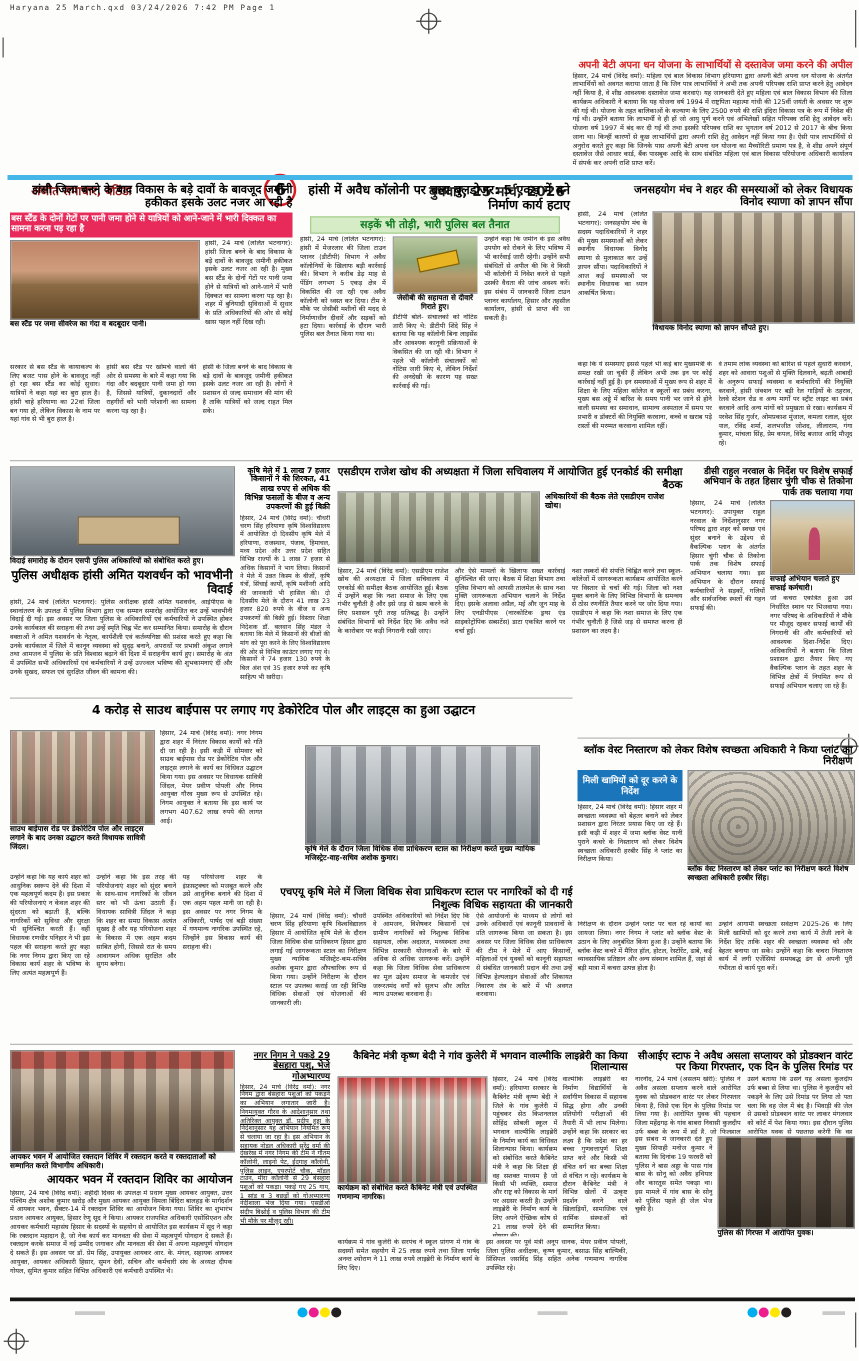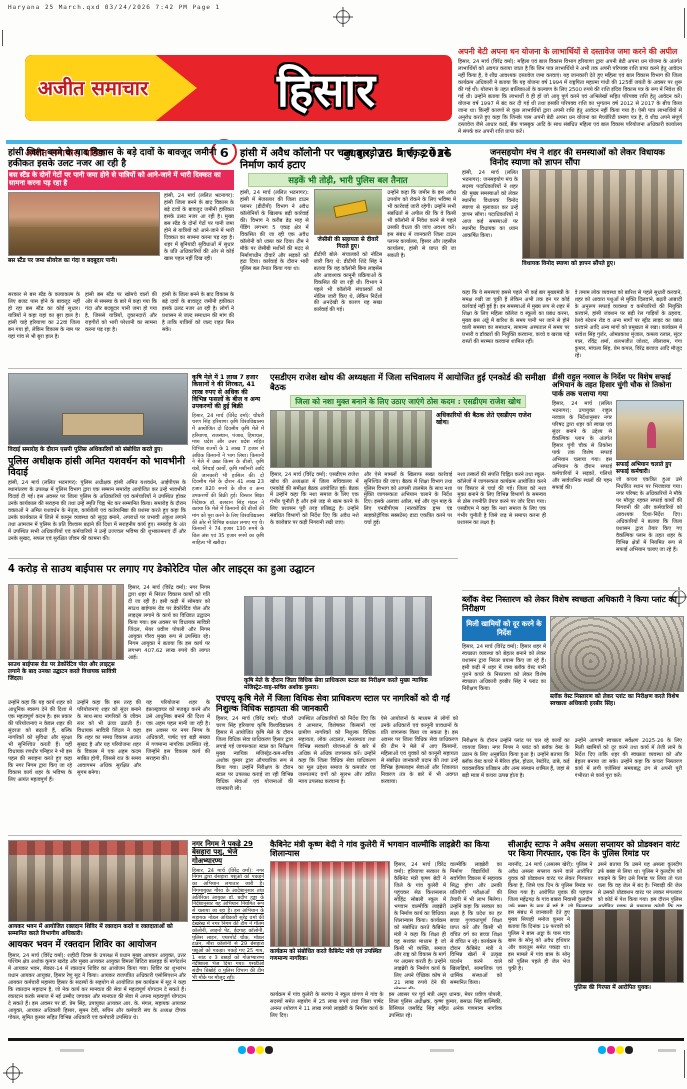--- a/index.html
+++ b/index.html
@@ -27,21 +27,21 @@
   .div{background:#b9b9b9;height:1px;}
   .blackrule{background:#151515;height:3px;}
   .reg{width:12px;height:12px;border:1px solid #444;border-radius:50%;}
   .reg::before{content:"";position:absolute;left:50%;top:-4px;bottom:-4px;width:1px;background:#444;transform:translateX(-50%);}
   .reg::after{content:"";position:absolute;top:50%;left:-4px;right:-4px;height:1px;background:#444;transform:translateY(-50%);}
   .cmyk{display:flex;gap:1px;}
   .cmyk i{width:8px;height:8px;border-radius:50%;display:block;}
   .dash{height:3px;background:#c9c9c9;}
   .cmark{background:#555;}
   
-  .hl{font-weight:bold;text-align:left;line-height:1.18;color:#000;}
+  .hl{font-weight:bold;text-align:right;line-height:1.18;color:#000;}
   .hl-red{color:#d6201f;}
   .strap{background:#e72a5a;color:#fff;font-weight:bold;font-size:6.8px;text-align:left;padding:2px 1px;line-height:1.15;margin:2px 0;}
   .sub-green{background:#d6ecc6;color:#0c7a1e;border:1px solid #a8cf92;font-weight:bold;text-align:center;padding:1px 2px;margin:2px 8px;line-height:1.2;}
   .sub-blue{background:#1b75bb;color:#fff;font-weight:bold;font-size:7px;text-align:center;padding:4px 2px;line-height:1.25;}
   .b{font-size:5.2px;line-height:1.34;text-align:justify;color:#222;overflow:hidden;}
   .cap{font-size:5.8px;font-weight:bold;line-height:1.2;color:#000;margin-top:1px;}
   .cols{display:flex;gap:5px;}
   .cols>div{flex:1;overflow:hidden;}
   .photo{border:1px solid #8a8a8a;position:relative;overflow:hidden;}
   
@@ -75,25 +75,20 @@
 <body>
 
 <div id="page">
 
   <div class="abs slug" style="left:8px;top:3px;">Haryana 25 March.qxd   03/24/2026   7:42 PM   Page 1</div>
   <div class="abs reg" style="left:336px;top:10px;"></div>
   <div class="abs cmark" style="left:2px;top:30px;width:1px;height:16px;"></div>
   <div class="abs cmark" style="left:684px;top:8px;width:1px;height:30px;"></div>
   <div class="abs reg" style="left:672px;top:590px;"></div>
 
-  <div class="abs mast" style="left:25px;top:55px;width:427px;height:66px;">
-    <div class="mast-yellow"></div>
-    <div class="brand">अजीत समाचार</div>
-    <div class="city">हिसार</div>
-  </div>
   <div class="abs strip" style="left:25px;top:140px;width:427px;height:24px;">
     <span class="ed">अजीत समाचार, बठिंडा</span>
     <span class="pgnum">6</span>
     <span class="dt">बुधवार, 25 मार्च, 2026</span>
   </div>
 
   <div class="abs" style="left:458px;top:47px;width:224px;">
     <div class="hl hl-red" style="font-size:7.8px;">अपनी बेटी अपना धन योजना के लाभार्थियों से दस्तावेज जमा करने की अपील</div>
     <div class="b" style="height:80px;margin-top:2px;">हिसार, 24 मार्च (विरेंद्र वर्मा): महिला एवं बाल विकास विभाग हरियाणा द्वारा अपनी बेटी अपना धन योजना के अंतर्गत लाभार्थियों को अवगत कराया जाता है कि जिन पात्र लाभार्थियों ने अभी तक अपनी परिपक्व राशि प्राप्त करने हेतु आवेदन नहीं किया है, वे शीघ्र आवश्यक दस्तावेज जमा करवाएं। यह जानकारी देते हुए महिला एवं बाल विकास विभाग की जिला कार्यक्रम अधिकारी ने बताया कि यह योजना वर्ष 1994 में राष्ट्रपिता महात्मा गांधी की 125वीं जयंती के अवसर पर शुरू की गई थी। योजना के तहत बालिकाओं के कल्याण के लिए 2500 रुपये की राशि इंदिरा विकास पत्र के रूप में निवेश की गई थी। उन्होंने बताया कि लाभार्थी वे ही हों जो आयु पूर्ण करने एवं अभिलेखों सहित परिपक्व राशि हेतु आवेदन करें। योजना वर्ष 1997 में बंद कर दी गई थी तथा इसकी परिपक्व राशि का भुगतान वर्ष 2012 से 2017 के बीच किया जाना था। किन्हीं कारणों से कुछ लाभार्थियों द्वारा अपनी राशि हेतु आवेदन नहीं किया गया है। ऐसी पात्र लाभार्थियों से अनुरोध करते हुए कहा कि जिनके पास अपनी बेटी अपना धन योजना का मैच्योरिटी प्रमाण पत्र है, वे शीघ्र अपने संपूर्ण दस्तावेज जैसे आधार कार्ड, बैंक पासबुक आदि के साथ संबंधित महिला एवं बाल विकास परियोजना अधिकारी कार्यालय में संपर्क कर अपनी राशि प्राप्त करें।</div>
   </div>
@@ -157,21 +152,20 @@
     <div class="b" style="height:88px;margin-top:2px;">हांसी, 24 मार्च (ललित भटनागर): पुलिस अधीक्षक हांसी अमित यशवर्धन, आईपीएस के स्थानांतरण के उपलक्ष में पुलिस विभाग द्वारा एक सम्मान समारोह आयोजित कर उन्हें भावभीनी विदाई दी गई। इस अवसर पर जिला पुलिस के अधिकारियों एवं कर्मचारियों ने उपस्थित होकर उनके कार्यकाल की सराहना की तथा उन्हें स्मृति चिह्न भेंट कर सम्मानित किया। समारोह के दौरान वक्ताओं ने अमित यशवर्धन के नेतृत्व, कार्यशैली एवं कर्तव्यनिष्ठा की प्रशंसा करते हुए कहा कि उनके कार्यकाल में जिले में कानून व्यवस्था को सुदृढ़ बनाने, अपराधों पर प्रभावी अंकुश लगाने तथा आमजन में पुलिस के प्रति विश्वास बढ़ाने की दिशा में सराहनीय कार्य हुए। समारोह के अंत में उपस्थित सभी अधिकारियों एवं कर्मचारियों ने उन्हें उज्ज्वल भविष्य की शुभकामनाएं दीं और उनके सुखद, सफल एवं सुरक्षित जीवन की कामना की।</div>
   </div>
 
   <div class="abs" style="left:192px;top:373px;width:72px;">
     <div class="hl" style="font-size:6.2px;">कृषि मेले में 1 लाख 7 हजार किसानों ने की शिरकत, 41 लाख रुपए से अधिक की विभिन्न फसलों के बीज व अन्य उपकरणों की हुई बिक्री</div>
     <div class="b" style="height:150px;margin-top:2px;font-size:5px;">हिसार, 24 मार्च (विरेंद्र वर्मा): चौधरी चरण सिंह हरियाणा कृषि विश्वविद्यालय में आयोजित दो दिवसीय कृषि मेले में हरियाणा, राजस्थान, पंजाब, हिमाचल, मध्य प्रदेश और उत्तर प्रदेश सहित विभिन्न राज्यों के 1 लाख 7 हजार से अधिक किसानों ने भाग लिया। किसानों ने मेले में उन्नत किस्म के बीजों, कृषि यंत्रों, सिंचाई कार्यों, कृषि मशीनरी आदि की जानकारी भी हासिल की। दो दिवसीय मेले के दौरान 41 लाख 23 हजार 820 रुपये के बीज व अन्य उपकरणों की बिक्री हुई। विस्तार शिक्षा निदेशक डॉ. बलवान सिंह मंडल ने बताया कि मेले में किसानों की बीजों की मांग को पूरा करने के लिए विश्वविद्यालय की ओर से विभिन्न काउंटर लगाए गए थे। किसानों ने 74 हजार 130 रुपये के बिल अंश एवं 35 हजार रुपये का कृषि साहित्य भी खरीदा।</div>
   </div>
 
   <div class="abs" style="left:270px;top:373px;width:276px;">
     <div class="hl" style="font-size:8.3px;">एसडीएम राजेश खोथ की अध्यक्षता में जिला सचिवालय में आयोजित हुई एनकोर्ड की समीक्षा बैठक</div>
-    <div class="sub-green" style="font-size:7.5px;margin:2px 20px;">जिला को नशा मुक्त बनाने के लिए उठाए जाएंगे ठोस कदम : एसडीएम राजेश खोथ</div>
     <div style="display:flex;gap:4px;">
       <div class="photo ph-meet" style="width:160px;height:56px;"></div>
       <div class="cap" style="flex:1;font-size:6.2px;">अधिकारियों की बैठक लेते एसडीएम राजेश खोथ।</div>
     </div>
     <div class="cols" style="margin-top:3px;height:118px;">
       <div class="b">हिसार, 24 मार्च (विरेंद्र वर्मा): एसडीएम राजेश खोथ की अध्यक्षता में जिला सचिवालय में एनकोर्ड की समीक्षा बैठक आयोजित हुई। बैठक में उन्होंने कहा कि नशा समाज के लिए एक गंभीर चुनौती है और इसे जड़ से खत्म करने के लिए प्रशासन पूरी तरह प्रतिबद्ध है। उन्होंने संबंधित विभागों को निर्देश दिए कि अवैध नशे के कारोबार पर कड़ी निगरानी रखी जाए।</div>
       <div class="b">और ऐसे मामलों के खिलाफ सख्त कार्रवाई सुनिश्चित की जाए। बैठक में शिक्षा विभाग तथा पुलिस विभाग को आपसी तालमेल के साथ नशा मुक्ति जागरूकता अभियान चलाने के निर्देश दिए। इसके अलावा अप्रैल, मई और जून माह के लिए एनडीपीएस (नारकोटिक ड्रग्स एंड साइकोट्रोपिक सब्सटेंस) डाटा एकत्रित करने पर चर्चा हुई।</div>
       <div class="b">नशा तस्करों की संपत्ति चिह्नित करने तथा स्कूल-कॉलेजों में जागरूकता कार्यक्रम आयोजित करने पर विस्तार से चर्चा की गई। जिला को नशा मुक्त बनाने के लिए विभिन्न विभागों के समन्वय से ठोस रणनीति तैयार करने पर जोर दिया गया। एसडीएम ने कहा कि नशा समाज के लिए एक गंभीर चुनौती है जिसे जड़ से समाप्त करना ही प्रशासन का लक्ष्य है।</div>
     </div>
   </div>
@@ -203,21 +197,21 @@
     <div class="cols" style="margin-top:3px;height:128px;">
       <div class="b">उन्होंने कहा कि यह कार्य शहर को आधुनिक स्वरूप देने की दिशा में एक महत्वपूर्ण कदम है। इस प्रकार की परियोजनाएं न केवल शहर की सुंदरता को बढ़ाती हैं, बल्कि नागरिकों को सुविधा और सुरक्षा भी सुनिश्चित करती हैं। वहीं विधायक रणधीर पनिहार ने भी इस पहल की सराहना करते हुए कहा कि नगर निगम द्वारा किए जा रहे विकास कार्य शहर के भविष्य के लिए अत्यंत महत्वपूर्ण हैं।</div>
       <div class="b">उन्होंने कहा कि इस तरह की परियोजनाएं शहर को सुंदर बनाने के साथ-साथ नागरिकों के जीवन स्तर को भी ऊंचा उठाती हैं। विधायक सावित्री जिंदल ने कहा कि शहर का समग्र विकास अत्यंत सुखद है और यह परियोजना शहर के विकास में एक अहम कदम साबित होगी, जिससे रात के समय आवागमन अधिक सुरक्षित और सुगम बनेगा।</div>
       <div class="b">यह परियोजना शहर के इंफ्रास्ट्रक्चर को मजबूत करने और उसे आधुनिक बनाने की दिशा में एक अहम पहल मानी जा रही है। इस अवसर पर नगर निगम के अधिकारी, पार्षद एवं बड़ी संख्या में गणमान्य नागरिक उपस्थित रहे, जिन्होंने इस विकास कार्य की सराहना की।</div>
     </div>
   </div>
 
   <div class="abs" style="left:216px;top:596px;width:242px;">
     <div class="photo ph-stall" style="width:186px;height:78px;margin-left:28px;"></div>
     <div class="cap" style="margin-left:28px;width:186px;">कृषि मेले के दौरान जिला विधिक सेवा प्राधिकरण स्टाल का निरीक्षण करते मुख्य न्यायिक मजिस्ट्रेट-वाह-सचिव अशोक कुमार।</div>
-    <div class="hl" style="font-size:8.2px;margin-top:3px;">एचएयू कृषि मेले में जिला विधिक सेवा प्राधिकरण स्टाल पर नागरिकों को दी गई निशुल्क विधिक सहायता की जानकारी</div>
+    <div class="hl" style="font-size:8.2px;margin-top:18px;">एचएयू कृषि मेले में जिला विधिक सेवा प्राधिकरण स्टाल पर नागरिकों को दी गई निशुल्क विधिक सहायता की जानकारी</div>
     <div class="cols" style="margin-top:2px;height:108px;">
       <div class="b">हिसार, 24 मार्च (विरेंद्र वर्मा): चौधरी चरण सिंह हरियाणा कृषि विश्वविद्यालय हिसार में आयोजित कृषि मेले के दौरान जिला विधिक सेवा प्राधिकरण हिसार द्वारा लगाई गई जागरूकता स्टाल का निरीक्षण मुख्य न्यायिक मजिस्ट्रेट-कम-सचिव अशोक कुमार द्वारा औपचारिक रूप से किया गया। उन्होंने निरीक्षण के दौरान स्टाल पर उपलब्ध कराई जा रही विभिन्न विधिक सेवाओं एवं योजनाओं की जानकारी ली।</div>
       <div class="b">उपस्थित अधिकारियों को निर्देश दिए कि वे आमजन, विशेषकर किसानों एवं ग्रामीण नागरिकों को निशुल्क विधिक सहायता, लोक अदालत, मध्यस्थता तथा विभिन्न सरकारी योजनाओं के बारे में अधिक से अधिक जागरूक करें। उन्होंने कहा कि जिला विधिक सेवा प्राधिकरण का मूल उद्देश्य समाज के कमजोर एवं जरूरतमंद वर्गों को सुलभ और त्वरित न्याय उपलब्ध करवाना है।</div>
       <div class="b">ऐसे आयोजनों के माध्यम से लोगों को उनके अधिकारों एवं कानूनी प्रावधानों के प्रति जागरूक किया जा सकता है। इस अवसर पर जिला विधिक सेवा प्राधिकरण की टीम ने मेले में आए किसानों, महिलाओं एवं युवकों को कानूनी सहायता से संबंधित जानकारी प्रदान की तथा उन्हें विभिन्न हेल्पलाइन सेवाओं और शिकायत निवारण तंत्र के बारे में भी अवगत करवाया।</div>
     </div>
   </div>
 
   <div class="abs div" style="left:462px;top:590px;width:220px;"></div>
 
   <div class="abs" style="left:462px;top:595px;width:220px;">

